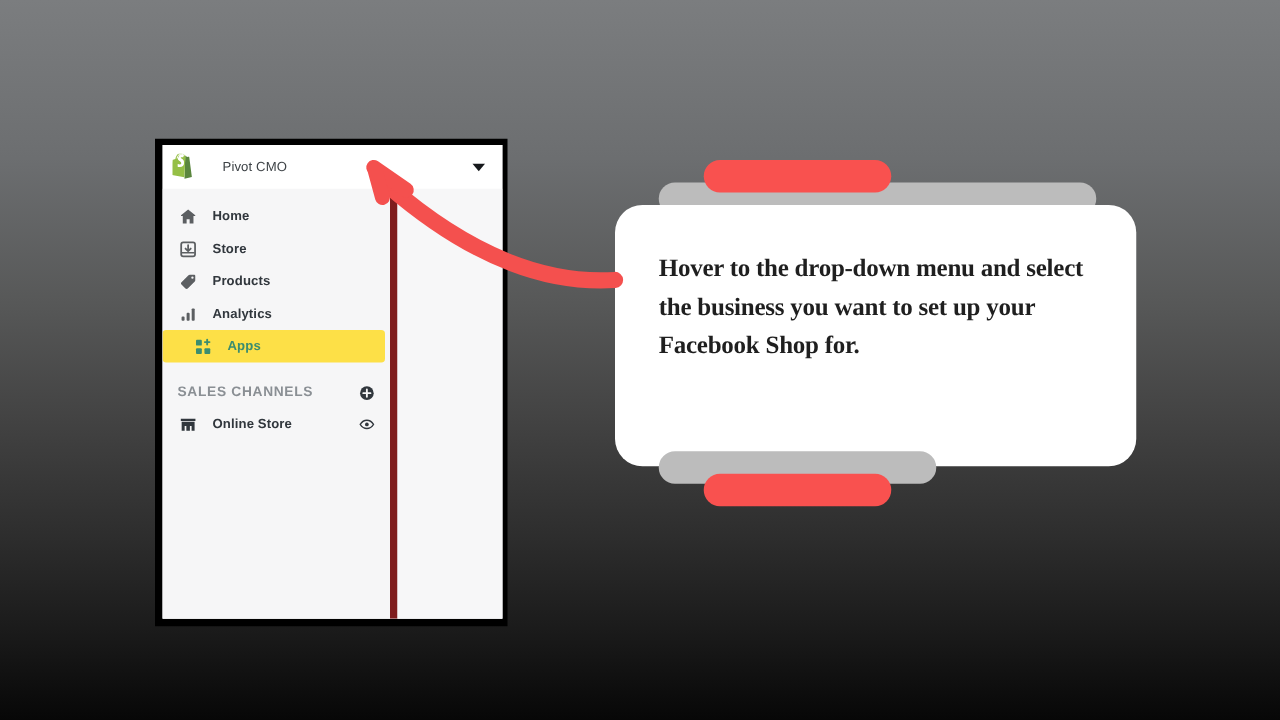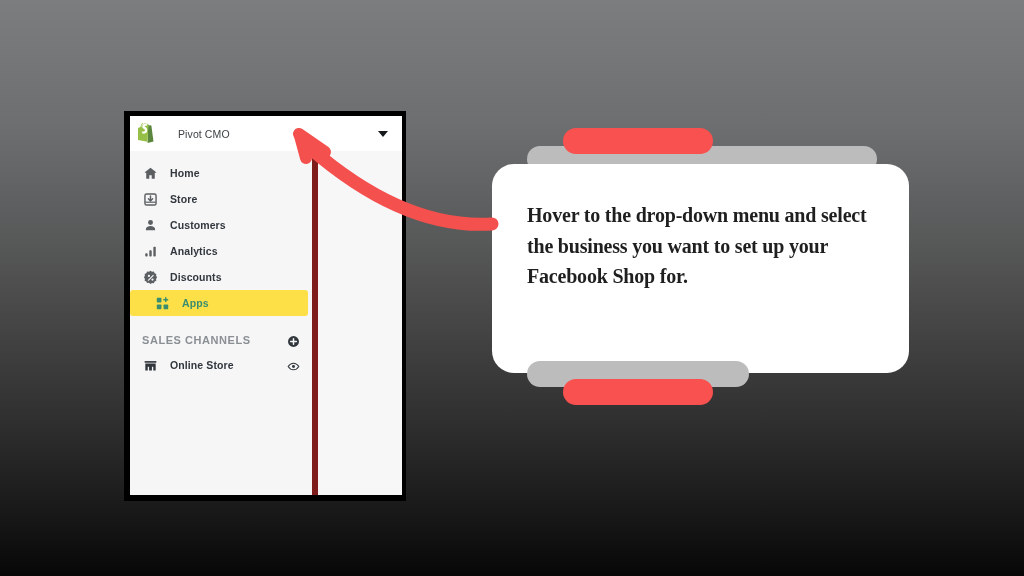--- a/index.html
+++ b/index.html
@@ -209,54 +209,42 @@
           <span class="nav-ico">
             <svg width="15" height="15" viewBox="0 0 20 20" fill="none" stroke="#5c5f62" stroke-width="1.9">
               <rect x="2.6" y="2.6" width="14.8" height="14.8" rx="2.2"></rect>
               <path d="M10 5.4v6.2M7.2 9.1L10 11.9l2.8-2.8" stroke-linecap="round" stroke-linejoin="round"></path>
               <path d="M3 13.6h14" stroke-width="1.6"></path>
             </svg>
           </span>
           <span class="nav-label">Store</span>
         </div>
 
-
         <div class="nav-item">
           <span class="nav-ico">
             <svg width="15" height="15" viewBox="0 0 20 20" fill="#5c5f62">
-              <circle cx="10" cy="6" r="3.3"></circle>
-              <path d="M10 10.6c-3.4 0-6.1 1.8-6.1 4v1.7h12.2v-1.7c0-2.2-2.7-4-6.1-4z"></path>
-            </svg>
-          </span>
-          <span class="nav-label">Customers</span>
-        </div>
+              <path d="M17.6 2.4h-5.9c-.5 0-.9.2-1.3.5L2.9 10.4c-.7.7-.7 1.8 0 2.5l4.2 4.2c.7.7 1.8.7 2.5 0l7.5-7.5c.3-.3.5-.8.5-1.3V3.4c0-.6-.4-1-1-1zm-3 4.3a1.25 1.25 0 1 1 0-2.5 1.25 1.25 0 0 1 0 2.5z"></path>
+            </svg>
+          </span>
+          <span class="nav-label">Products</span>
+        </div>
+
 
         <div class="nav-item">
           <span class="nav-ico">
             <svg width="15" height="15" viewBox="0 0 20 20" fill="#5c5f62">
               <rect x="3" y="12.2" width="3.2" height="4.6" rx="1"></rect>
               <rect x="8.4" y="8.2" width="3.2" height="8.6" rx="1"></rect>
               <rect x="13.8" y="3.6" width="3.2" height="13.2" rx="1"></rect>
             </svg>
           </span>
           <span class="nav-label">Analytics</span>
         </div>
 
 
-        <div class="nav-item">
-          <span class="nav-ico">
-            <svg width="15" height="15" viewBox="0 0 20 20" fill="#5c5f62">
-              <path d="M10 1.6l2.2 1.5 2.6-.4 1 2.4 2.4 1-.4 2.6 1.5 2.2-1.5 2.2.4 2.6-2.4 1-1 2.4-2.6-.4L10 20.1l-2.2-1.5-2.6.4-1-2.4-2.4-1 .4-2.6L.7 10.9l1.5-2.2-.4-2.6 2.4-1 1-2.4 2.6.4L10 1.6z" transform="scale(0.95) translate(0.5,-0.6)"></path>
-              <path d="M13.6 7.2L7.1 13.7" stroke="#f6f6f7" stroke-width="1.5" stroke-linecap="round"></path>
-              <circle cx="7.9" cy="7.9" r="1.5" fill="#f6f6f7"></circle>
-              <circle cx="12.7" cy="12.7" r="1.5" fill="#f6f6f7"></circle>
-            </svg>
-          </span>
-          <span class="nav-label">Discounts</span>
-        </div>
 
         <div class="nav-item active">
           <span class="nav-ico">
             <svg width="15" height="15" viewBox="0 0 20 20" fill="#3b8d6f">
               <rect x="2.4" y="2.4" width="6.2" height="6.2" rx="1"></rect>
               <rect x="2.4" y="11.4" width="6.2" height="6.2" rx="1"></rect>
               <rect x="11.4" y="11.4" width="6.2" height="6.2" rx="1"></rect>
               <rect x="13.3" y="1.4" width="2" height="7" rx="1"></rect>
               <rect x="10.8" y="3.9" width="7" height="2" rx="1"></rect>
             </svg>

